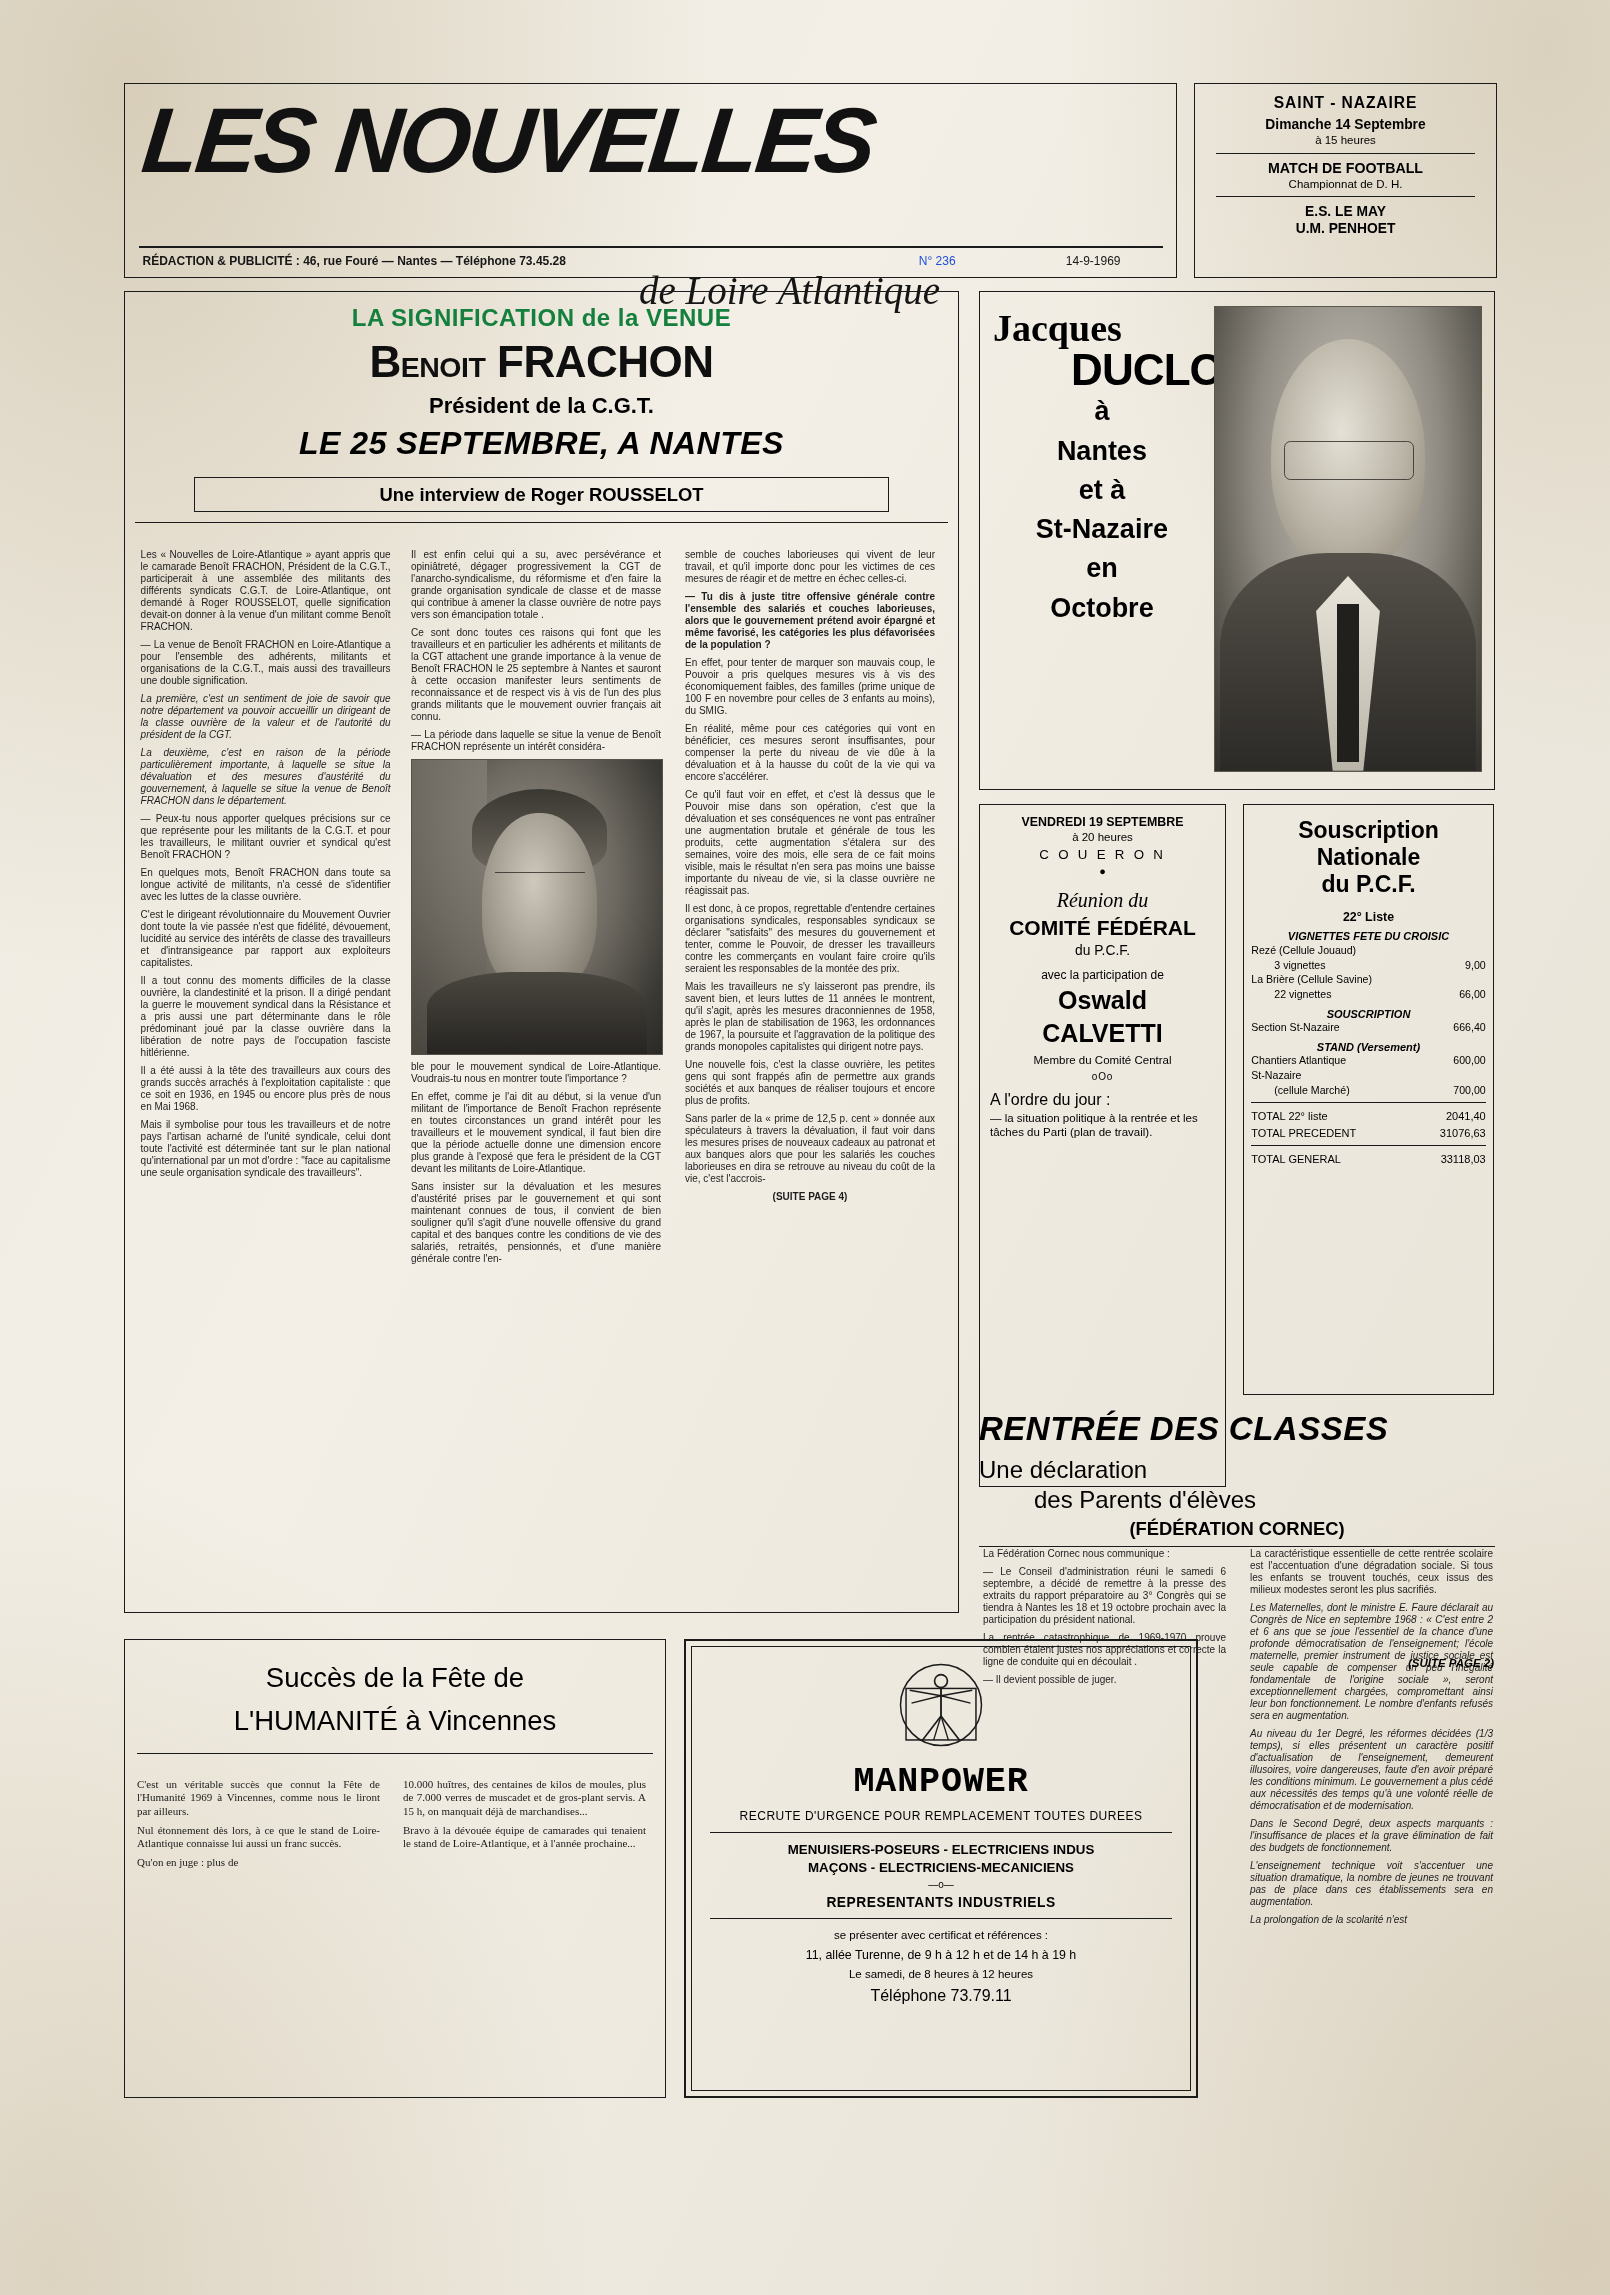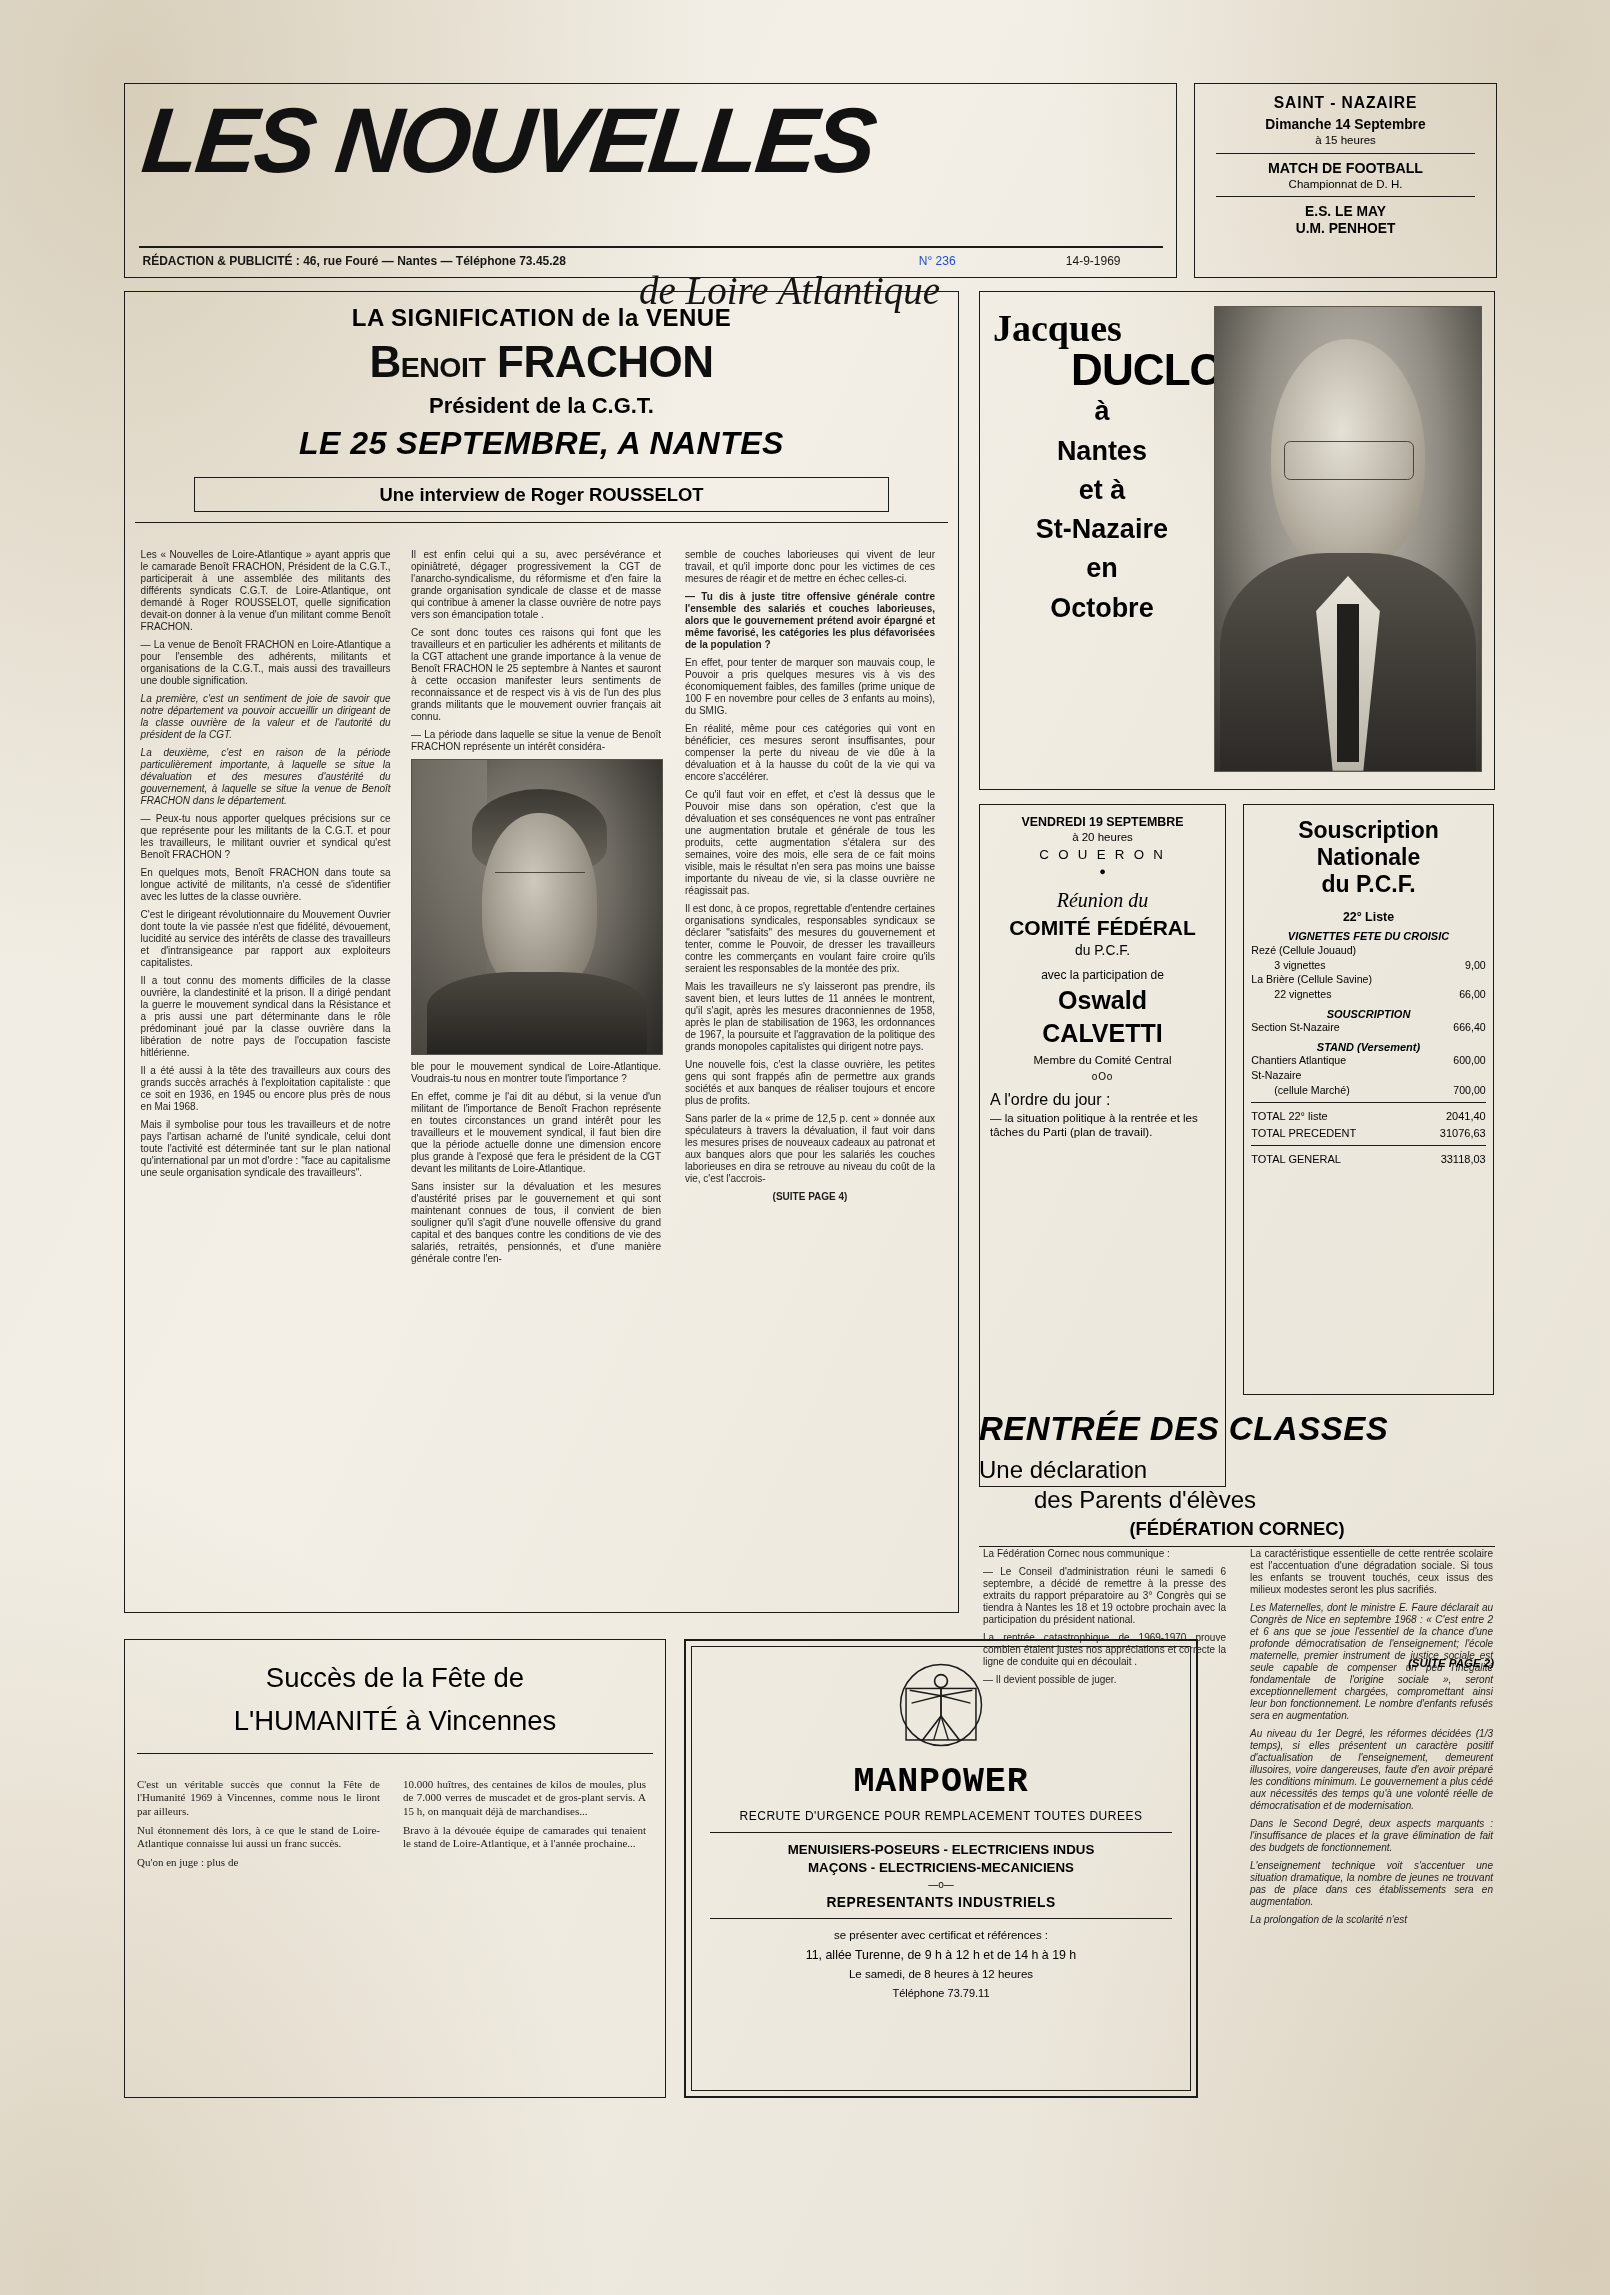--- a/index.html
+++ b/index.html
@@ -85,21 +85,21 @@
   .mast-ad .t3{margin-top:2.8px;font-size:11.5px;}
   .mast-ad hr{border:none;border-top:0.9px solid #1b1b1b;width:86%;margin:6.4px auto;}
   .mast-ad .t4{font-size:14.2px;font-weight:bold;}
   .mast-ad .t5{font-size:11.5px;margin-top:1.8px;}
   .mast-ad .t6{font-size:13.8px;font-weight:bold;margin-top:1.8px;}
   .mast-ad .t7{font-size:13.8px;font-weight:bold;margin-top:1.8px;}
 
   
   #article{left:0;top:208px;width:835px;height:1322px;border:1.4px solid #1b1b1b;}
   .art-head{padding:12px 11px 3.7px 11px;text-align:center;}
-  .h1a{font-size:24px;font-weight:bold;letter-spacing:0.5px;color:#000000;}
+  .h1a{font-size:24px;font-weight:bold;letter-spacing:0.5px;color:#15803d;}
   .h1b{font-size:44px;font-weight:bold;letter-spacing:-0.5px;margin-top:4.6px;color:#0f0f0f;}
   .h1b .small{font-size:28.5px;}
   .h1c{font-size:22px;font-weight:bold;margin-top:6.4px;}
   .h1d{
     font-size:32px;font-weight:bold;font-style:italic;margin-top:6.4px;
     font-family:"Liberation Sans", sans-serif;letter-spacing:0.5px;
   }
   .interview-box{
     margin:11px 69px 0 69px;border:1.4px solid #1b1b1b;padding:5.5px 0;
     font-size:18.4px;font-weight:bold;text-align:center;
@@ -237,21 +237,21 @@
   .mp-l1{position:absolute;left:0;right:0;top:162px;text-align:center;font-size:12px;letter-spacing:0.5px;}
   .mp-rule{position:absolute;left:18.4px;right:18.4px;top:185px;border-top:0.9px solid #1b1b1b;}
   .mp-l2{position:absolute;left:0;right:0;top:195px;text-align:center;font-size:13.3px;font-weight:bold;}
   .mp-l3{position:absolute;left:0;right:0;top:213px;text-align:center;font-size:13.3px;font-weight:bold;}
   .mp-o{position:absolute;left:0;right:0;top:232px;text-align:center;font-size:10px;}
   .mp-l4{position:absolute;left:0;right:0;top:248px;text-align:center;font-size:13.8px;font-weight:bold;letter-spacing:0.5px;}
   .mp-rule2{position:absolute;left:18.4px;right:18.4px;top:271px;border-top:0.9px solid #1b1b1b;}
   .mp-l5{position:absolute;left:0;right:0;top:282px;text-align:center;font-size:11.5px;}
   .mp-l6{position:absolute;left:0;right:0;top:301px;text-align:center;font-size:12.4px;}
   .mp-l7{position:absolute;left:0;right:0;top:321px;text-align:center;font-size:11.5px;}
-  .mp-l8{position:absolute;left:0;right:0;top:340px;text-align:center;font-size:11px;}
+  .mp-l8{position:absolute;left:0;right:0;top:340px;text-align:center;font-size:16px;}
 
   
   #botright{left:1097px;top:1556px;width:273px;height:464px;}
   .suite{text-align:right;font-size:11.5px;font-weight:bold;font-style:italic;margin-top:6.4px;}
 </style>
 </head>
 <body>
 
 <div class="page">
   <div class="paper"></div>

